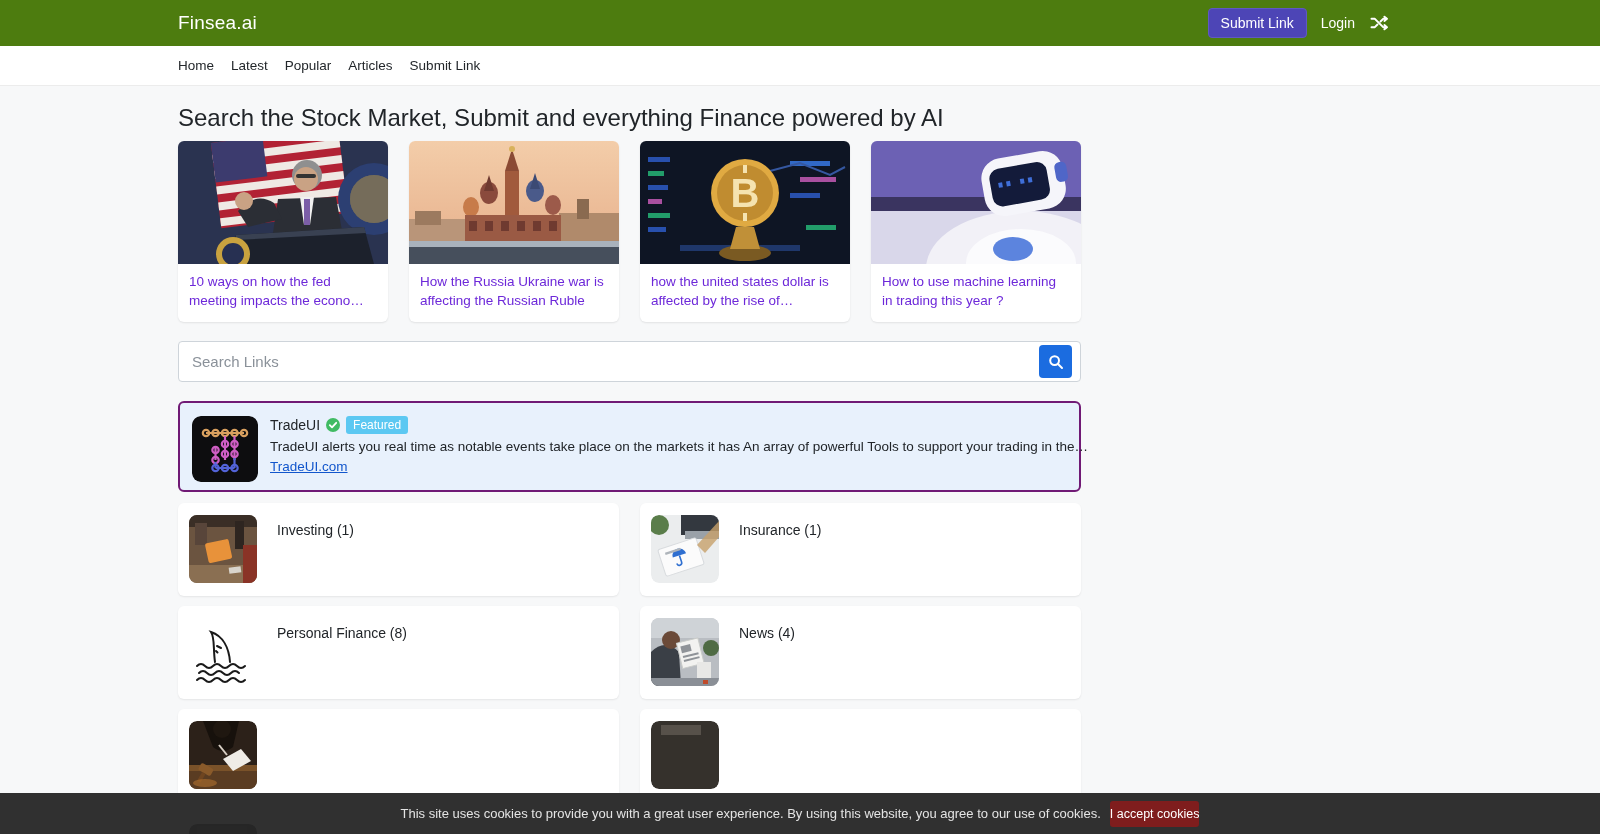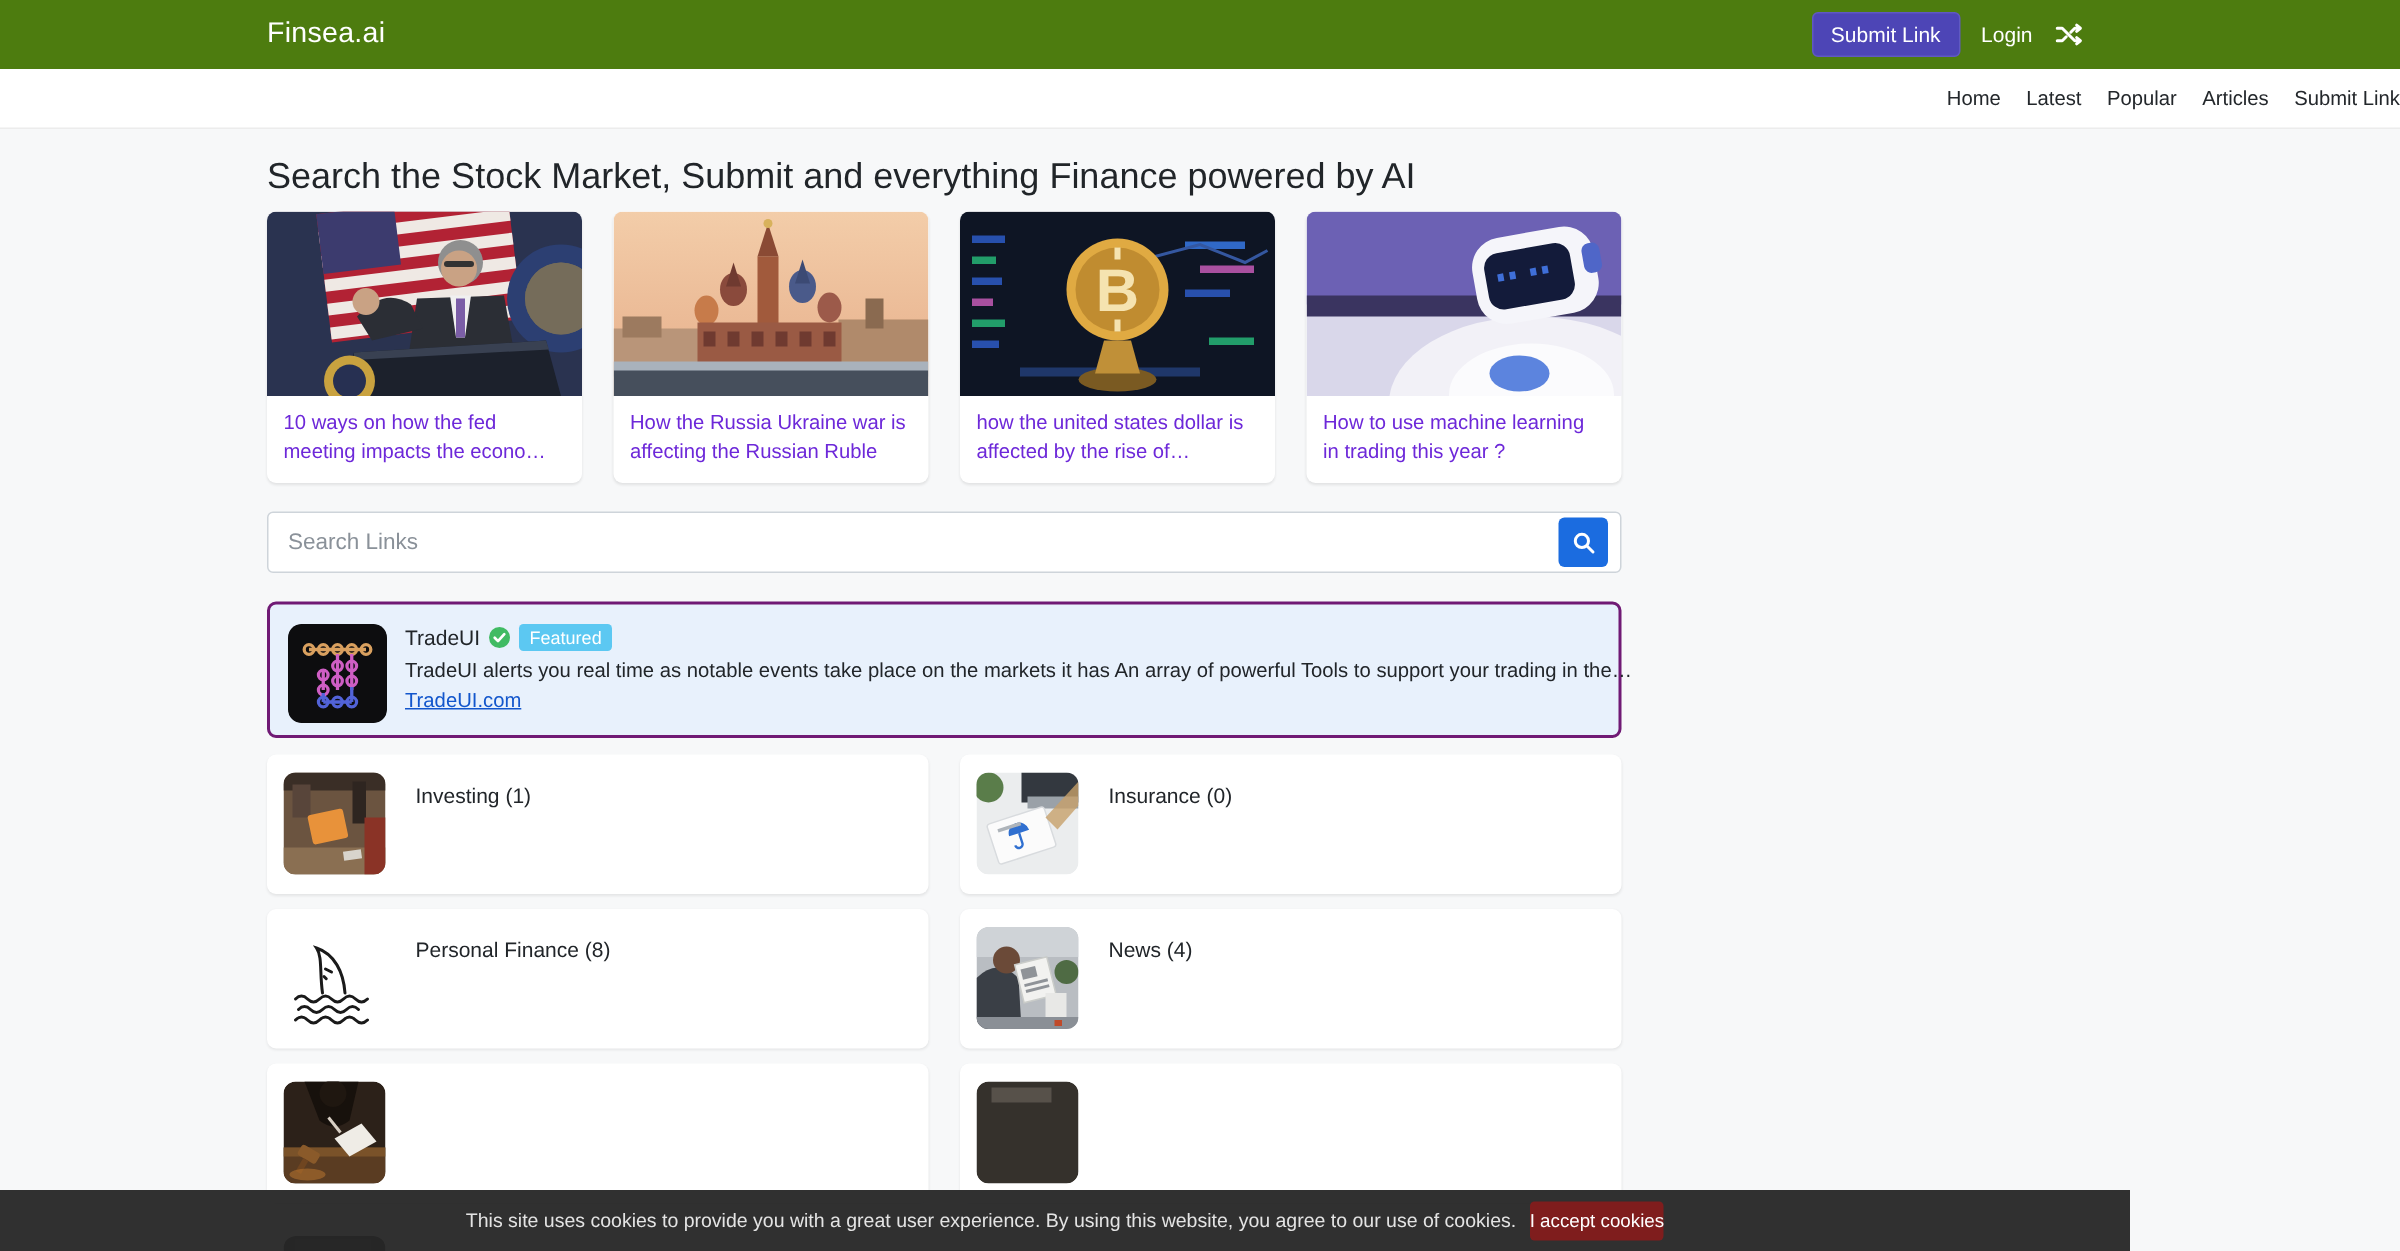--- a/index.html
+++ b/index.html
@@ -12,21 +12,21 @@
                   align-items:center; justify-content:space-between; }
   .brand { color:#fff; font-size:19px; letter-spacing:.2px; cursor:pointer; }
   .topbar-right { display:flex; align-items:center; gap:14px; }
   .submit-btn { background:#4d45b6; border:1px solid #6059c2; color:#fff;
                 font-size:14px; padding:6px 12px; border-radius:4px; cursor:pointer; }
   .login-link { color:#fff; font-size:14px; cursor:pointer; }
   .shuffle { width:20px; height:20px; cursor:pointer; display:block; }
 
   
   .navbar { background:#fff; height:40px; border-bottom:1px solid #ececec; }
-  .navbar-inner { margin-left:178px; height:100%; display:flex; align-items:center; gap:17px;justify-content:flex-end; }
+  .navbar-inner { margin-left:178px; height:100%; display:flex; align-items:center; gap:17px; }
   .nav-link { font-size:13.5px; color:#23272b; cursor:pointer; }
 
   
   .container { margin-left:178px; width:903px; }
   h1.page-title { font-size:24px; font-weight:500; color:#212529; margin:18px 0 9px; }
 
   .article-row { display:flex; gap:21px; }
   .article-card { width:210px; background:#fff; border-radius:6px; overflow:hidden;
                   box-shadow:0 1px 2px rgba(0,0,0,.09); cursor:pointer; }
   .article-img { display:block; width:210px; height:123px; }
@@ -55,21 +55,21 @@
                    text-decoration:underline; cursor:pointer; }
 
   .cat-grid { margin-top:11px; display:grid; grid-template-columns:441px 441px;
               column-gap:21px; row-gap:10px; }
   .cat-card { background:#fff; border-radius:6px; box-shadow:0 1px 2px rgba(0,0,0,.08);
               height:93px; padding:12px 11px; display:flex; gap:20px; cursor:pointer; }
   .cat-thumb { width:68px; height:68px; border-radius:8px; flex:none; }
   .cat-label { font-size:14px; color:#212529; margin-top:7px; }
 
   
-  .cookie-bar { position:fixed; left:0; bottom:0; width:1420px; height:41px;
+  .cookie-bar { position:fixed; left:0; bottom:0; width:1600px; height:41px;
                 background:rgba(40,40,40,.96); z-index:50; display:flex;
                 align-items:center; justify-content:center; gap:9px; }
   .cookie-text { color:#e4e4e4; font-size:13px; }
   .cookie-accept { background:#7f1d1d; color:#fff; border:none; font-size:12.5px;
                    padding:6px 0; border-radius:3px; cursor:pointer; font-family:inherit; }
 </style>
 </head>
 <body>
 
 <div class="topbar">
@@ -303,21 +303,21 @@
         <rect x="30" y="0" width="38" height="20" fill="#33383f"></rect>
         <rect x="34" y="16" width="34" height="8" fill="#9aa1a8"></rect>
         <g transform="rotate(-18 30 42)">
           <rect x="10" y="28" width="40" height="28" rx="2" fill="#fbfbfb" stroke="#d8dbde"></rect>
           <path d="M22 40 a7 7 0 0 1 14 0 Z" fill="#2f6fd0"></path>
           <path d="M29 40 v7 a2.5 2.5 0 0 1 -5 0" stroke="#2f6fd0" stroke-width="1.6" fill="none"></path>
           <rect x="16" y="33" width="16" height="2.4" fill="#aeb4ba" transform="rotate(-0 0 0)"></rect>
         </g>
         <path d="M46 30 L68 6 L68 22 L54 38 Z" fill="#c7a06a" opacity=".8"></path>
       </svg>
-      <div class="cat-label">Insurance (0)</div>
+      <div class="cat-label">Insurance (1)</div>
     </div>
 
     <div class="cat-card">
       <svg class="cat-thumb" viewBox="0 0 68 68">
         <rect width="68" height="68" rx="8" fill="#ffffff"></rect>
         <g stroke="#1a1a1a" stroke-width="2" fill="none" stroke-linecap="round">
           <path d="M26 44 C24 30 26 20 22 14 C34 18 40 30 41 44"></path>
           <path d="M28 28 l4 2 M27 33 l1.5 1.5"></path>
           <path d="M8 48 q4 -4 8 0 t8 0 t8 0 t8 0 t8 0 t8 0"></path>
           <path d="M10 55 q4 -4 8 0 t8 0 t8 0 t8 0 t8 0"></path>

